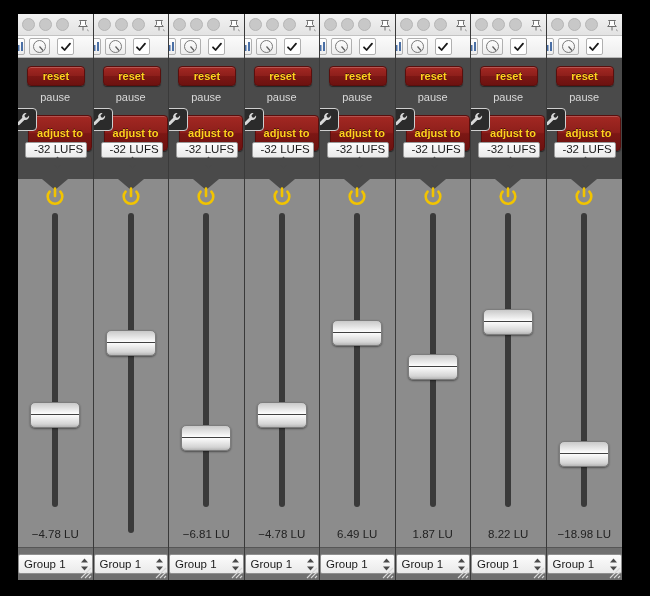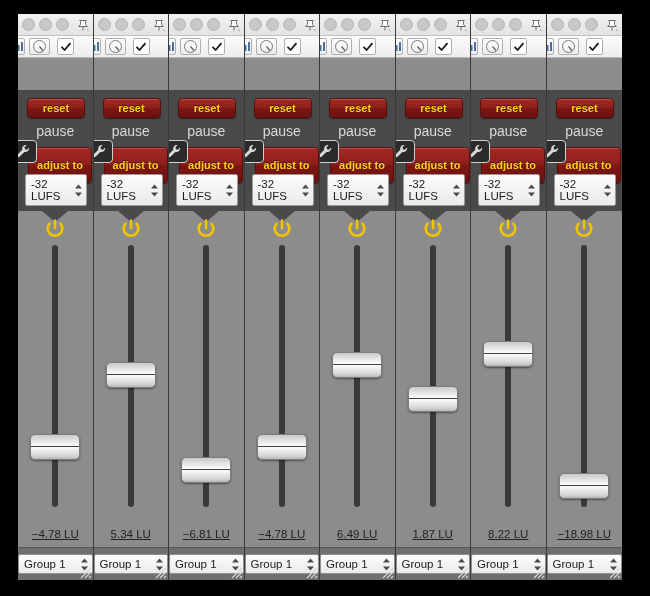--- a/index.html
+++ b/index.html
@@ -81,21 +81,20 @@
   .tb-meter { width: 13px; margin-left: -6px; }
   .tb-knob  { width: 21px; margin-left: 4px; }
   .tb-check { width: 17px; margin-left: 7px; background:#fff; }
 
   
   .controls {
     background: #4a4a4a;
     flex: none;
     position: relative;
     height: 121px;
-    margin-top: 32px;
   }
   .reset-btn {
     position: absolute;
     left: 9px; top: 8px;
     width: 58px; height: 20px;
     border-radius: 4px;
     background: linear-gradient(to bottom, #a32823 0%, #8e1f1b 48%, #7c1714 52%, #6d1210 100%);
     border: 1px solid #5a0f0d;
     box-shadow: inset 0 1px 0 rgba(255,255,255,.22), 0 1px 1px rgba(0,0,0,.5);
     color: #ffd21e;
@@ -103,21 +102,21 @@
     font-weight: bold;
     display: flex; align-items: center; justify-content: center;
     box-sizing: border-box;
     text-shadow: 0 -1px 0 rgba(0,0,0,.55);
   }
   .pause-label {
     position: absolute;
     left: 0; top: 33px; width: 100%;
     text-align: center;
     color: #d9d9d9;
-    font-size: 14px;
+    font-size: 11px;
   }
   .adjust-btn {
     position: absolute;
     left: 10px; top: 57px;
     width: 64px; height: 36px;
     border-radius: 4px;
     background: linear-gradient(to bottom, #a32823 0%, #8e1f1b 48%, #7c1714 52%, #6d1210 100%);
     border: 1px solid #5a0f0d;
     box-shadow: inset 0 1px 0 rgba(255,255,255,.2), 0 1px 1px rgba(0,0,0,.5);
     color: #ffd21e;
@@ -136,30 +135,31 @@
     border-radius: 4px;
     background: #2b2b2b;
     border: 1px solid #cfcfcf;
     box-sizing: border-box;
     display: flex; align-items: center; justify-content: center;
     z-index: 4;
   }
   .lufs-stepper {
     position: absolute;
     left: 7px; top: 84px;
-    width: 62px; height: 32px;
+    width: 62px; height: 16px;
     background: linear-gradient(to bottom,#fcfcfc,#eaeaea);
     border: 1px solid #9a9a9a;
     border-radius: 2px;
     box-sizing: border-box;
     display: flex; align-items: center;
     padding-left: 5px;
     font-size: 11.5px;
     color: #1a1a1a;
     z-index: 3;
+    flex-direction: column;
   }
   .lufs-stepper .val { flex: 1; }
   .stepper-arrows { margin-right: 3px; flex: none; display:block; }
 
   
   .fader-area {
     flex: 1;
     position: relative;
     background: #8c8c8c;
   }
@@ -202,21 +202,21 @@
     box-sizing: border-box;
   }
 
   
   .readout {
     flex: none;
     height: 26px;
     background: #8c8c8c;
     color: #222;
     font-size: 11.5px;
-    display: flex; align-items: center; justify-content: center; text-decoration: underline;
+    display: flex; align-items: center; justify-content: center;
   }
   .group-bar {
     flex: none;
     height: 32px;
     background: #6f6f6f;
     border-top: 1px solid #565656;
     display: flex; align-items: center; justify-content: center;
     position: relative;
   }
   .group-select {
@@ -372,21 +372,20 @@
         </div>
         <div class="fader-area">
           <div class="notch"></div>
           <svg class="power-icon" width="20" height="22" viewBox="0 0 20 22">
             <path d="M4.6 4.6a7.3 7.3 0 1 0 10.8 0" fill="none" stroke="#f2c400" stroke-width="2.6" stroke-linecap="round"></path>
             <line x1="10" y1="1.6" x2="10" y2="9" stroke="#f2c400" stroke-width="2.6" stroke-linecap="round"></line>
           </svg>
           <div class="track"></div>
           <div class="thumb" style="top:164.20000000000002px"></div>
         </div>
-        <div class="readout">5.34 LU</div>
         <div class="group-bar">
           <div class="group-select">
             <span class="val">Group 1</span>
             <svg class="stepper-arrows" width="9" height="15" viewBox="0 0 9 15">
               <path d="M4.5 1.5 L8 5.6 H1z" fill="#4a4a4a"></path>
               <path d="M4.5 13.5 L1 9.4 H8z" fill="#4a4a4a"></path>
             </svg>
           </div>
           <svg class="grip" width="14" height="14" viewBox="0 0 14 14">
             <g stroke="#d8d8d8" stroke-width="1.1">

